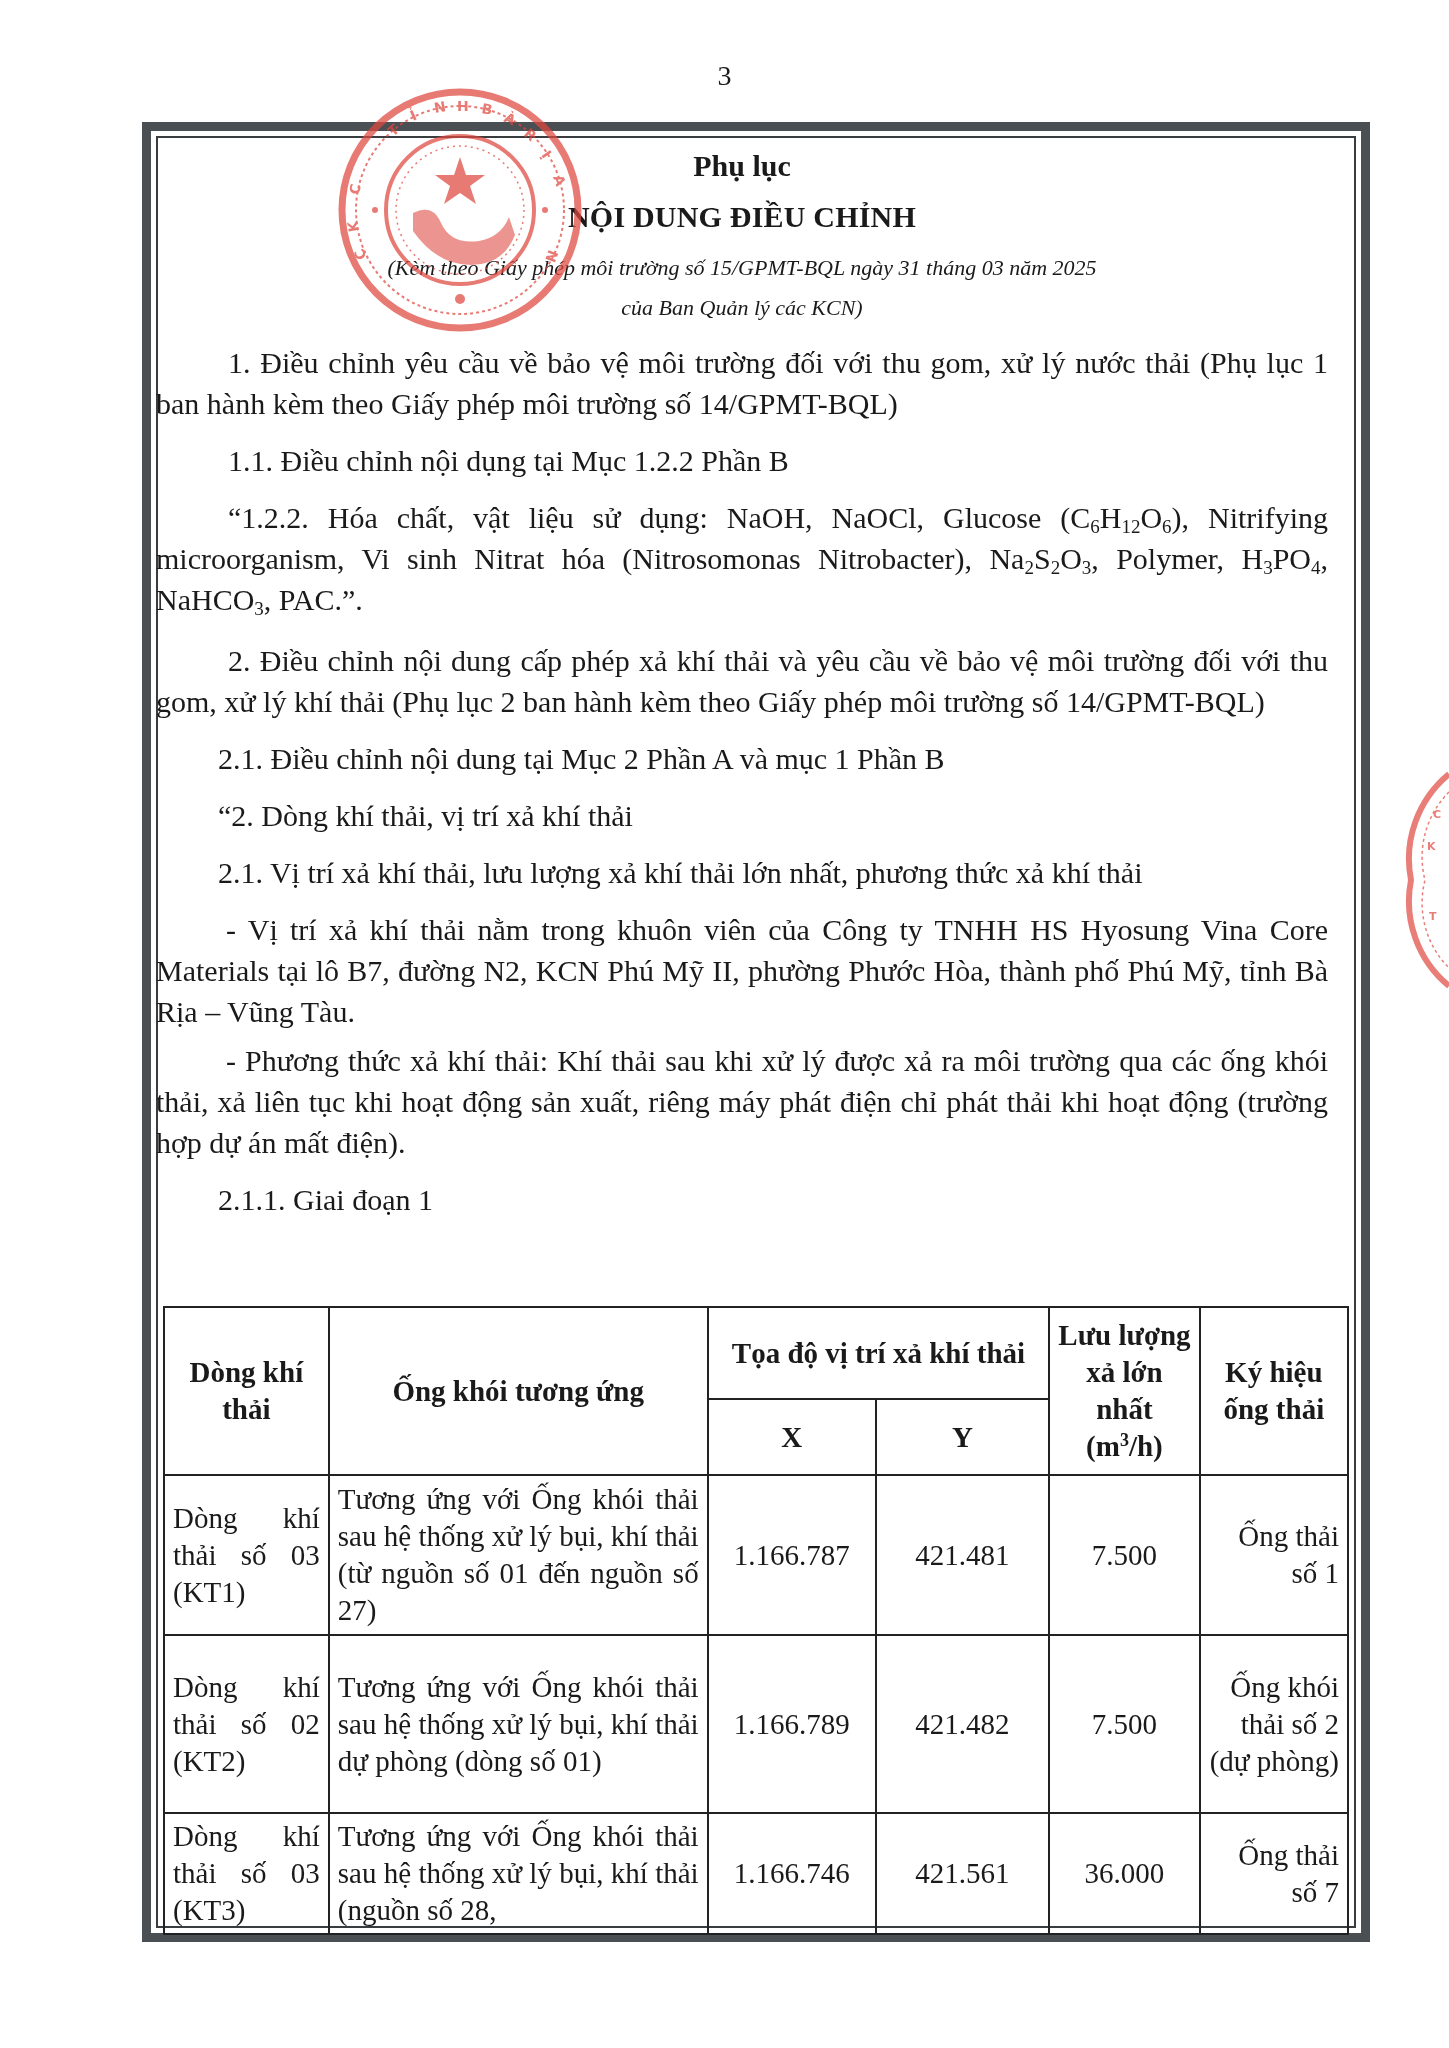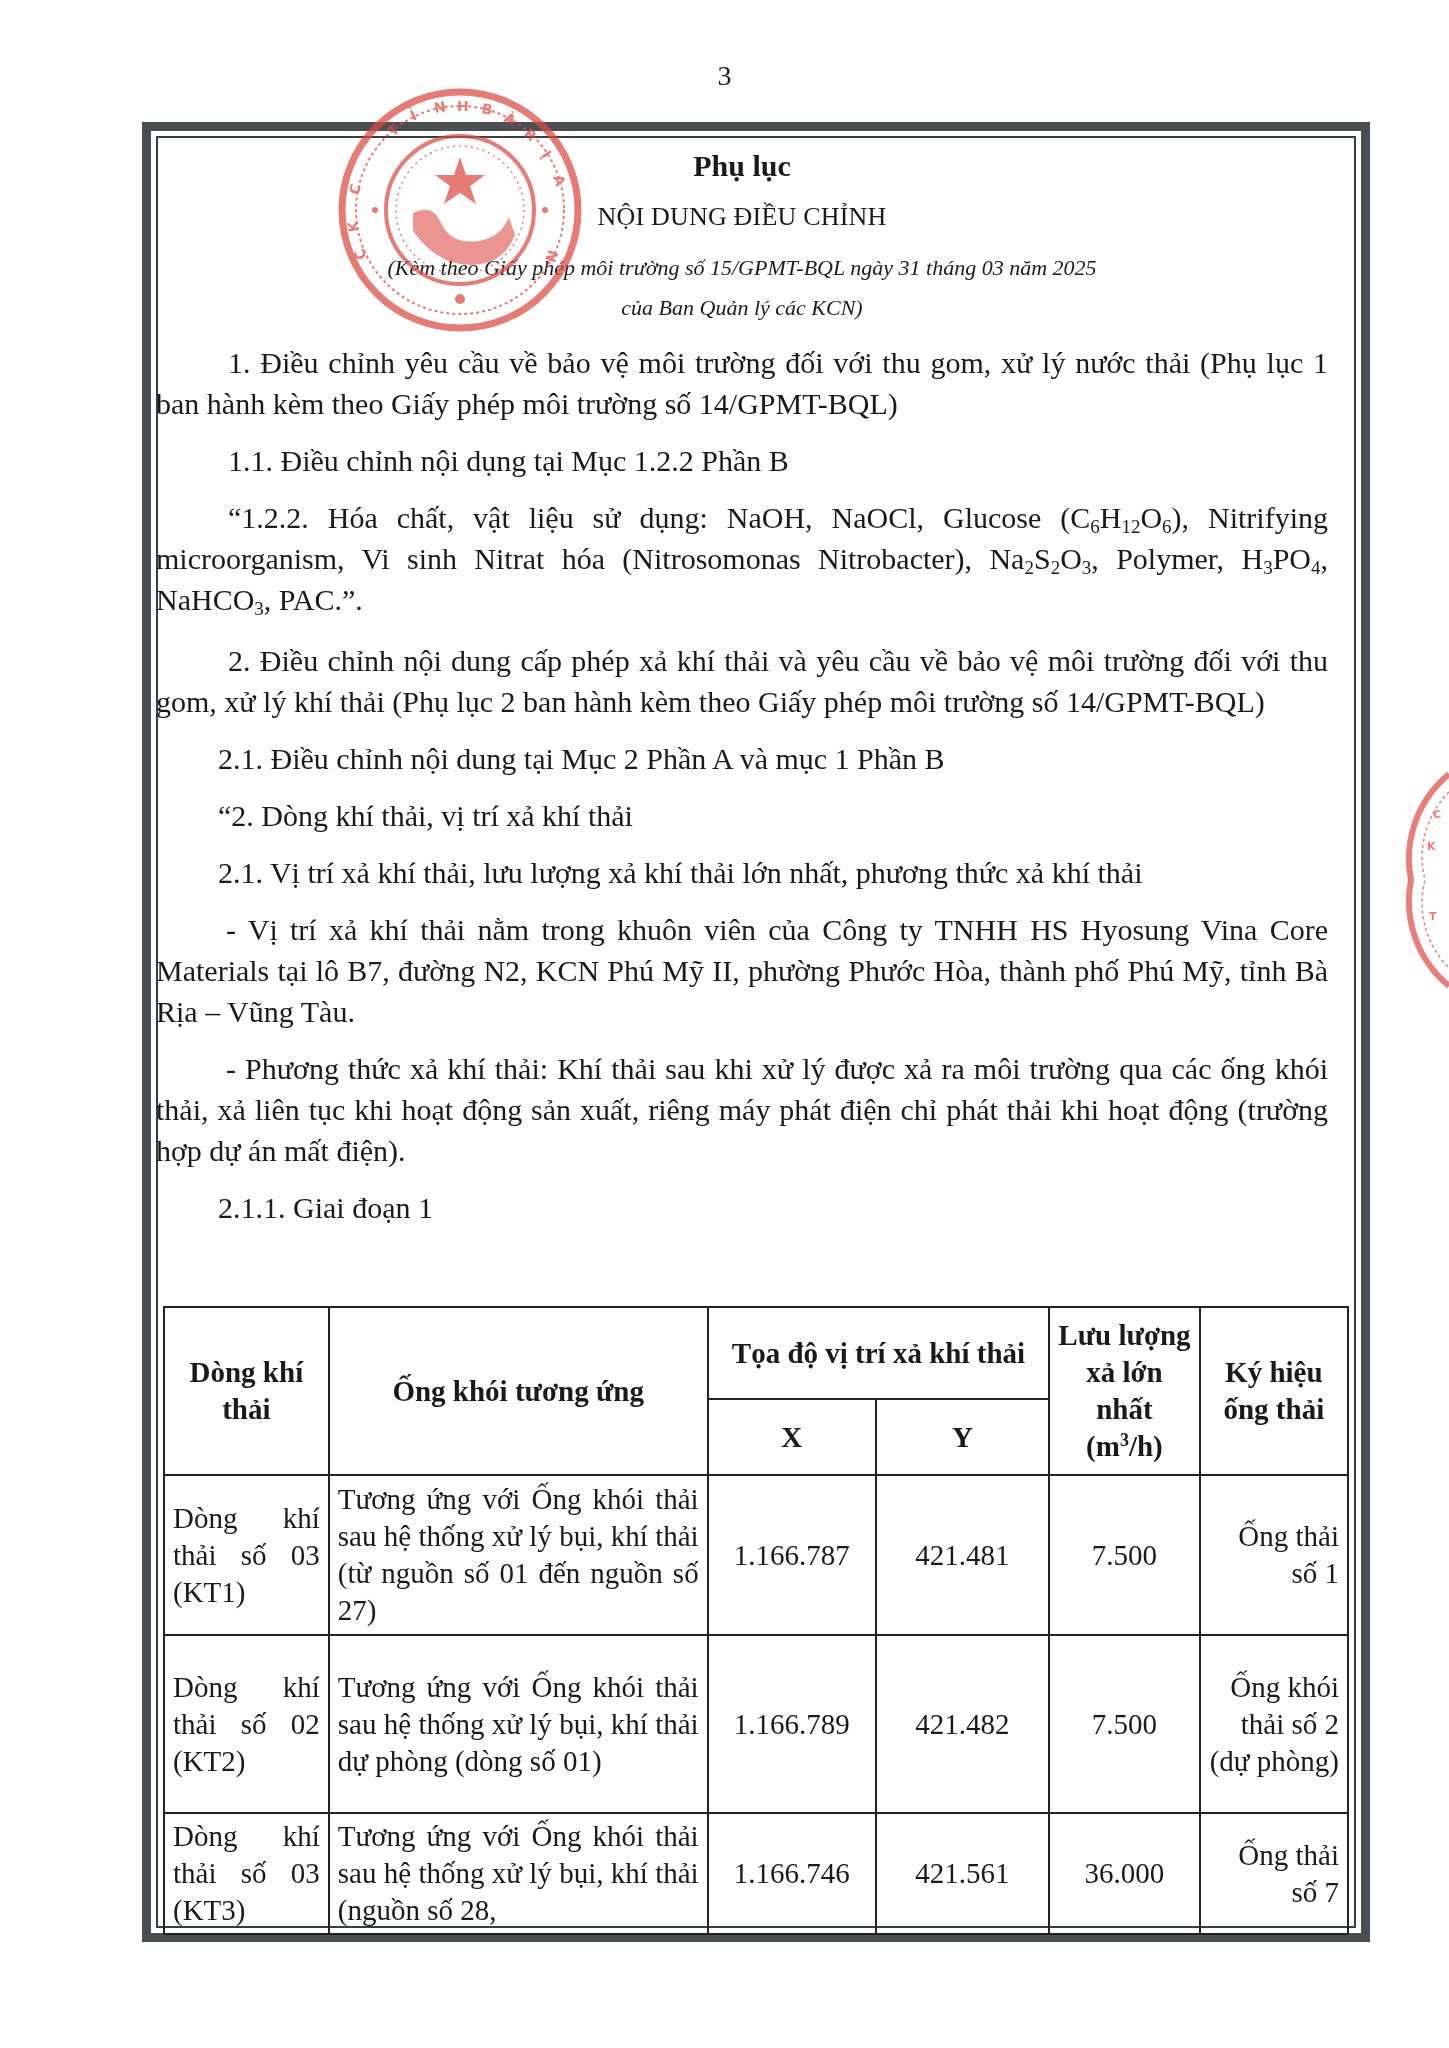--- a/index.html
+++ b/index.html
@@ -7,21 +7,21 @@
          font-family:"Liberation Serif","DejaVu Serif",serif; color:#1a1a1a; }
   .page-number { position:absolute; top:60px; left:0; width:1449px; text-align:center; font-size:28px; }
   .frame-outer { position:absolute; left:142px; top:122px; width:1228px; height:1820px;
                  border:9px solid #4a4f53; box-sizing:border-box; }
   .frame-inner { position:absolute; left:156px; top:136px; width:1200px; height:1792px;
                  border:2px solid #3a3d40; box-sizing:border-box; }
   .content { position:absolute; left:156px; top:140px; width:1172px; }
   .center { text-align:center; }
   .line { font-size:30px; line-height:41px; }
   .title1 { font-size:30px; font-weight:bold; line-height:40px; margin-top:6px; }
-  .title2 { font-size:26px; font-weight:normal; line-height:42px; margin-top:10px; letter-spacing:0.2px; }
+  .title2 { font-size:30px; font-weight:bold; line-height:42px; margin-top:10px; letter-spacing:0.2px; }
   .ital { font-style:italic; font-size:22px; line-height:40px; margin-top:10px; }
   p { margin:0; }
   .just { text-align:justify; text-align-last:left; }
   .bold { font-weight:normal; }
   .indent { text-indent:72px; }
   .h1 { margin-top:14px; }
   .gap2 { margin-top:16px; }
   sub { font-size:19px; vertical-align:-5px; line-height:0; }
   sup { font-size:18px; vertical-align:10px; line-height:0; }
 
@@ -52,21 +52,21 @@
 
   <p class="line just bold indent h1">1. Điều chỉnh yêu cầu về bảo vệ môi trường đối với thu gom, xử lý nước thải (Phụ lục 1 ban hành kèm theo Giấy phép môi trường số 14/GPMT-BQL)</p>
   <p class="line indent gap2">1.1. Điều chỉnh nội dụng tại Mục 1.2.2 Phần B</p>
   <p class="line just indent gap2"><span>“1.2.2. Hóa chất, vật liệu sử dụng: NaOH, NaOCl, Glucose (C</span><sub>6</sub><span>H</span><sub>12</sub><span>O</span><sub>6</sub><span>), Nitrifying microorganism, Vi sinh Nitrat hóa (Nitrosomonas Nitrobacter), Na</span><sub>2</sub><span>S</span><sub>2</sub><span>O</span><sub>3</sub><span>, Polymer, H</span><sub>3</sub><span>PO</span><sub>4</sub><span>, NaHCO</span><sub>3</sub><span>, PAC.”.</span></p>
 
   <p class="line just bold indent" style="margin-top:20px">2. Điều chỉnh nội dung cấp phép xả khí thải và yêu cầu về bảo vệ môi trường đối với thu gom, xử lý khí thải (Phụ lục 2 ban hành kèm theo Giấy phép môi trường số 14/GPMT-BQL)</p>
   <p class="line indent" style="margin-top:16px;text-indent:62px">2.1. Điều chỉnh nội dung tại Mục 2 Phần A và mục 1 Phần B</p>
   <p class="line bold indent" style="margin-top:16px;text-indent:62px">“2. Dòng khí thải, vị trí xả khí thải</p>
   <p class="line indent" style="margin-top:16px;text-indent:62px">2.1. Vị trí xả khí thải, lưu lượng xả khí thải lớn nhất, phương thức xả khí thải</p>
   <p class="line just indent" style="margin-top:16px;text-indent:70px">- Vị trí xả khí thải nằm trong khuôn viên của Công ty TNHH HS Hyosung Vina Core Materials tại lô B7, đường N2, KCN Phú Mỹ II, phường Phước Hòa, thành phố Phú Mỹ, tỉnh Bà Rịa – Vũng Tàu.</p>
-  <p class="line just indent" style="margin-top:16px;text-indent:70px">- Phương thức xả khí thải: Khí thải sau khi xử lý được xả ra môi trường qua các ống khói thải, xả liên tục khi hoạt động sản xuất, riêng máy phát điện chỉ phát thải khi hoạt động (trường hợp dự án mất điện).</p>
+  <p class="line just indent" style="margin-top:8px;text-indent:70px">- Phương thức xả khí thải: Khí thải sau khi xử lý được xả ra môi trường qua các ống khói thải, xả liên tục khi hoạt động sản xuất, riêng máy phát điện chỉ phát thải khi hoạt động (trường hợp dự án mất điện).</p>
   <p class="line indent" style="margin-top:16px;text-indent:62px">2.1.1. Giai đoạn 1</p>
 </div>
 
 <table class="emis">
   <colgroup>
     <col class="c1">
       <col class="c2">
       <col class="c3">
       <col class="c4">
       <col class="c5">

